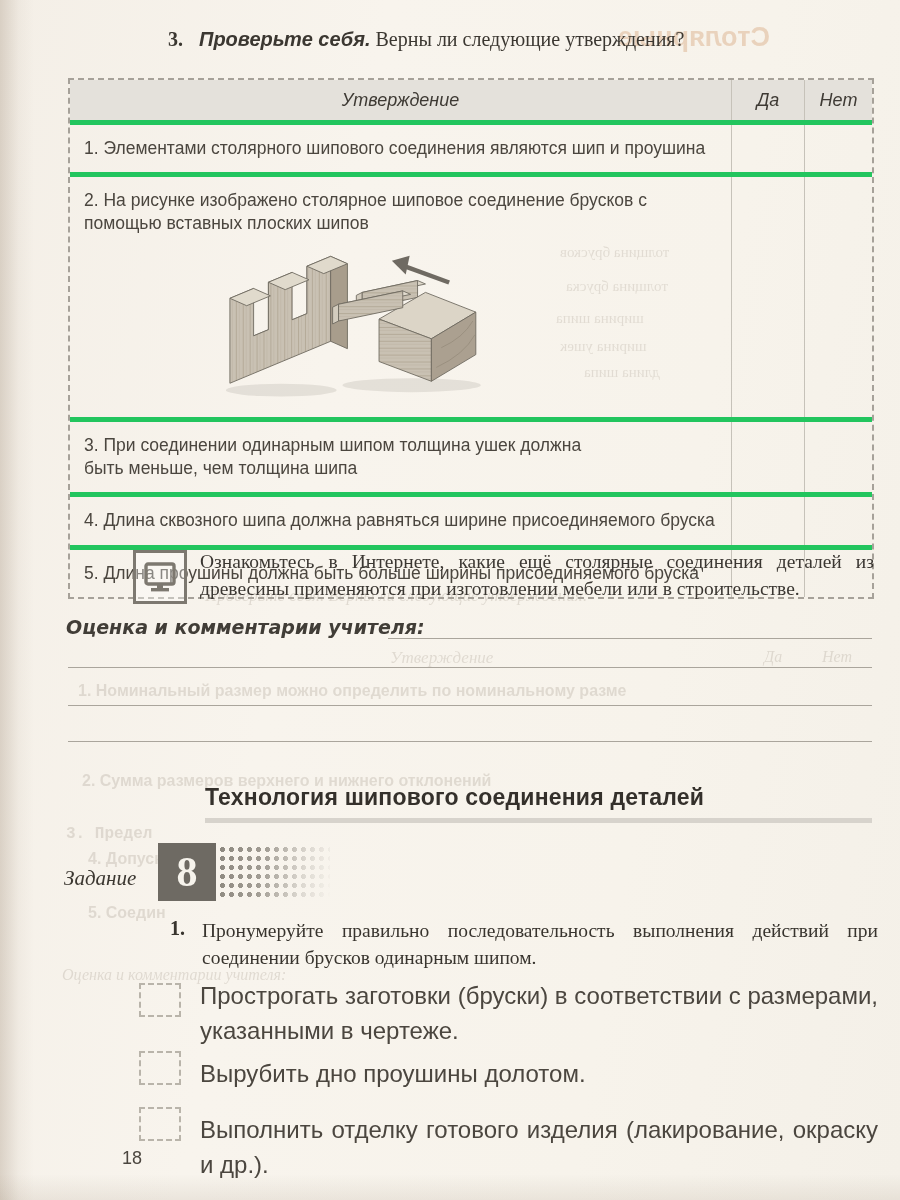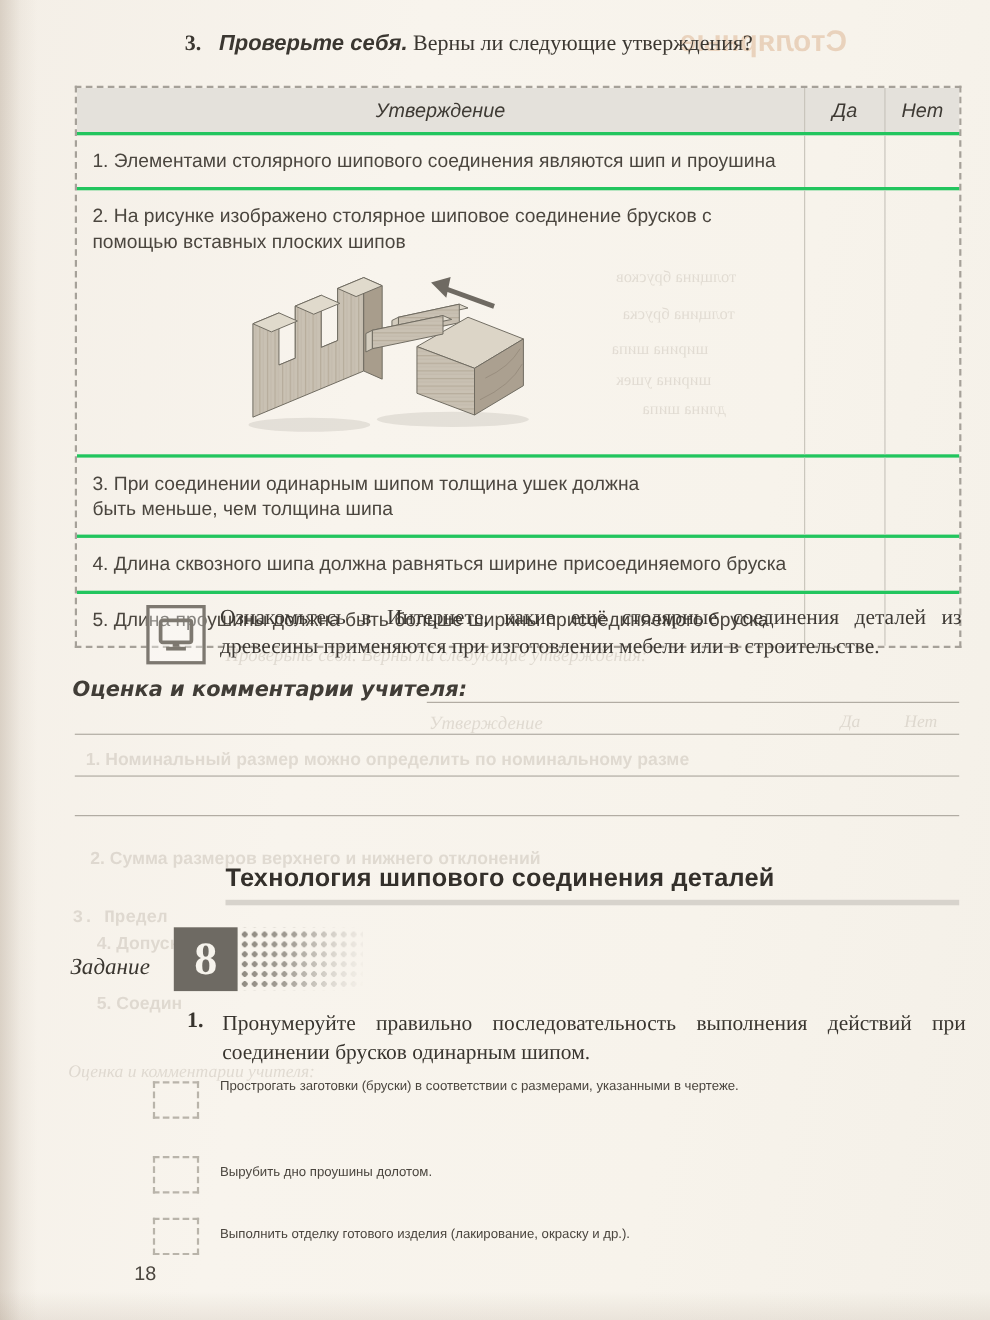--- a/index.html
+++ b/index.html
@@ -21,21 +21,21 @@
   .bleed.orange{color:#c77f45;opacity:.28;font-weight:bold;font-family:"Liberation Sans",sans-serif;}
   .bleed.ital{font-style:italic;font-weight:normal;}
 
   
   .intro{left:168px;top:28px;font-size:20px;font-family:"Liberation Serif",serif;color:#3b3731;}
   .intro .num{font-weight:bold;margin-right:16px;}
   .intro .lead{font-weight:bold;font-style:italic;font-family:"Liberation Sans",sans-serif;}
 
   
   .qtable{left:68px;top:78px;width:802px;border:2px dashed #a6a199;background:transparent;}
-  .trow{display:grid;grid-template-columns:1fr 73px 68px;border-top:3px solid #22c55e;}
+  .trow{display:grid;grid-template-columns:1fr 73px 68px;border-top:5px solid #22c55e;}
   .trow.hd{border-top:none;background:#e4e1db;height:40px;}
   .cell{padding:12px 8px 12px 14px;font-size:17.5px;line-height:1.32;color:#4b463f;}
   .cell-yes,.cell-no{border-left:1px solid #c6c2b9;padding:0;}
   .hd .cell{padding:0;font-style:italic;font-size:18px;line-height:40px;color:#3e3a34;}
   .hd .cell-st{text-align:center;}
   .hd .cell-yes,.hd .cell-no{text-align:center;}
   .r1{min-height:47px;}
   .r3{min-height:62px;}
   .r4{min-height:45px;}
   .r5{min-height:39px;}
@@ -72,21 +72,21 @@
     mask-image:linear-gradient(100deg,#000 0%,rgba(0,0,0,.8) 40%,rgba(0,0,0,.25) 75%,transparent 100%);}
 
   
   .ex-num{left:170px;top:917px;font-size:20px;font-weight:bold;font-family:"Liberation Serif",serif;color:#38342e;}
   .ex-text{left:202px;top:917px;width:676px;font-size:19.5px;line-height:1.4;
     font-family:"Liberation Serif",serif;text-align:justify;color:#38342e;}
   .chk{width:42px;height:34px;border:2px dashed #b9b4aa;box-sizing:border-box;background:transparent;}
   .c1{left:139px;top:983px;}
   .c2{left:139px;top:1051px;}
   .c3{left:139px;top:1107px;}
-  .step-text{width:678px;font-size:12px;line-height:1.45;text-align:justify;color:#4b463f;}
+  .step-text{width:678px;font-size:24px;line-height:1.45;text-align:justify;color:#4b463f;}
   .s1{left:200px;top:979px;}
   .s2{left:200px;top:1057px;}
   .s3{left:200px;top:1113px;}
 
   .pagenum{left:122px;top:1148px;font-size:18px;color:#4b463f;}
 </style>
 </head>
 <body>
 
 <div>

